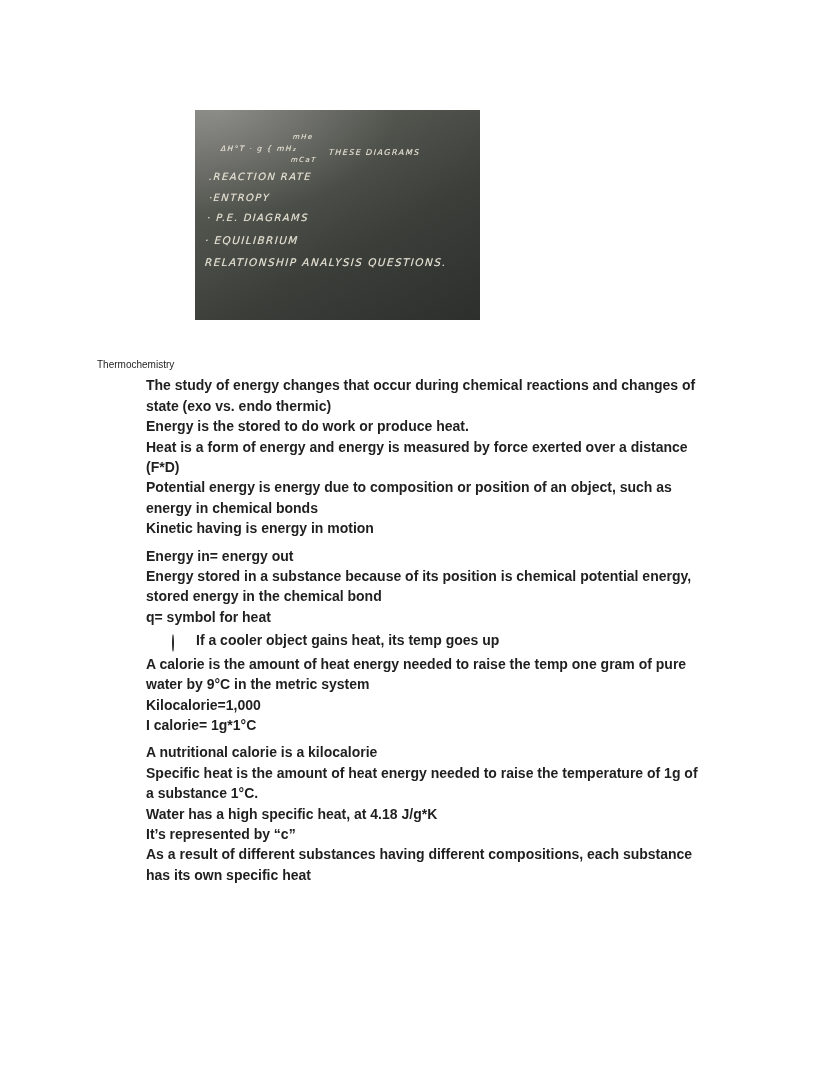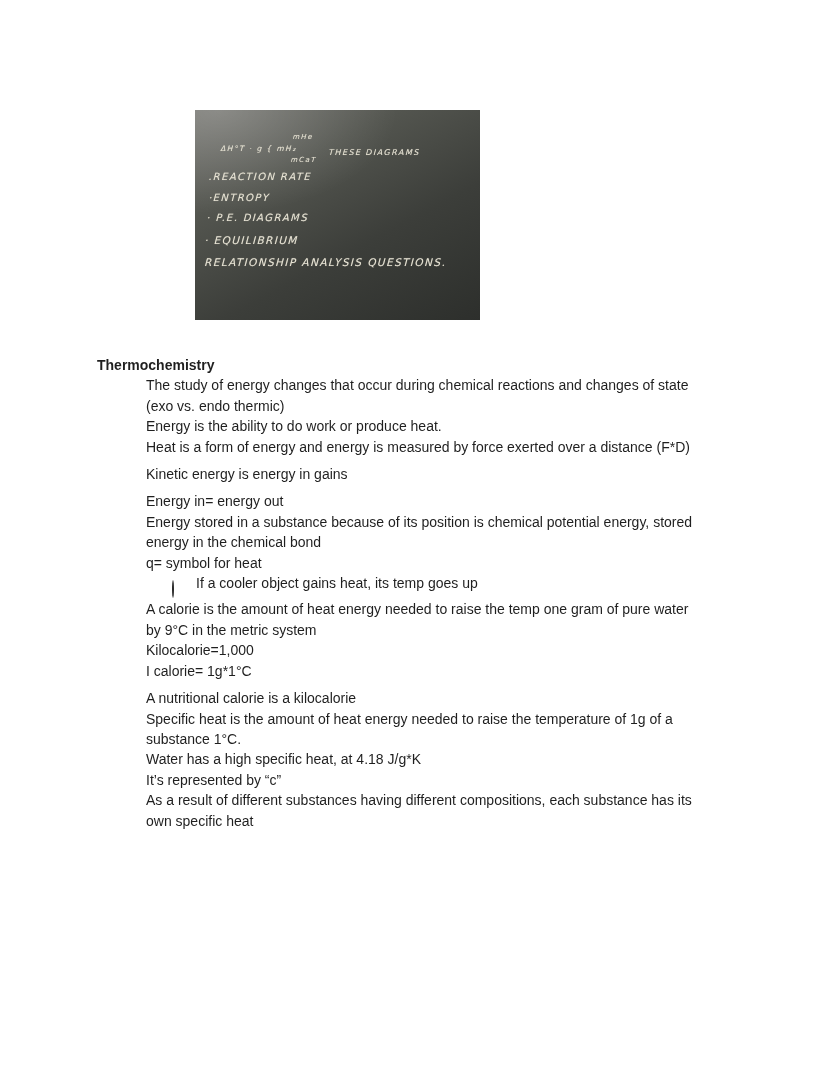--- a/index.html
+++ b/index.html
@@ -38,22 +38,22 @@
   .b-l2{left:14px;top:82px;font-size:10px;}
   .b-l3{left:12px;top:102px;font-size:10px;}
   .b-l4{left:10px;top:124px;font-size:10.5px;}
   .b-l5{left:10px;top:146px;font-size:10.5px;letter-spacing:1px;}
 
   
   .content{
     position:absolute;left:97px;top:355px;width:630px;
     font-size:14px;line-height:20.4px;
   }
-  .doc-title{margin:0 0 0 0;font-size:14px;font-weight:700;line-height:20.4px;}
-  .item{display:flex;align-items:flex-start;}
+  .doc-title{margin:0 0 0 0;font-size:10px;font-weight:400;line-height:20.4px;}
+  .item{display:flex;align-items:center;font-weight:bold;}
   .item .text{max-width:560px;}
   .l1{padding-left:27px;}
   .l1 .marker{flex:none;width:22px;padding-top:7px;}
   .l1 .dot{width:6px;height:6px;border-radius:50%;background:#1f1f1f;}
   .l2{padding-left:75px;}
   .l2 .marker{flex:none;width:24px;padding-top:6px;}
   .l2 .ring{width:6px;height:6px;border-radius:50%;border:1.2px solid #2a2a2a;background:transparent;}
 </style>
 </head>
 <body>
@@ -74,32 +74,33 @@
 
   <div class="content">
     <h1 class="doc-title">Thermochemistry</h1>
 
     <div class="item l1">
       <span class="marker"><span class="dot"></span></span>
       <span class="text">The study of energy changes that occur during chemical reactions and changes of state (exo vs. endo thermic)</span>
     </div>
     <div class="item l1">
       <span class="marker"><span class="dot"></span></span>
-      <span class="text">Energy is the ability to do work or produce heat.</span>
+      <span class="text">Energy is the stored to do work or produce heat.</span>
     </div>
     <div class="item l1">
       <span class="marker"><span class="dot"></span></span>
       <span class="text">Heat is a form of energy and energy is measured by force exerted over a distance (F*D)</span>
     </div>
     <div class="item l1">
       <span class="marker"><span class="dot"></span></span>
+      <span class="text">Potential energy is energy due to composition or position of an object, such as energy in chemical bonds</span>
     </div>
     <div class="item l1">
       <span class="marker"><span class="dot"></span></span>
-      <span class="text">Kinetic energy is energy in gains</span>
+      <span class="text">Kinetic having is energy in motion</span>
     </div>
     <div class="item l1">
       <span class="marker"><span class="dot"></span></span>
     </div>
     <div class="item l1">
       <span class="marker"><span class="dot"></span></span>
       <span class="text">Energy in= energy out</span>
     </div>
     <div class="item l1">
       <span class="marker"><span class="dot"></span></span>

